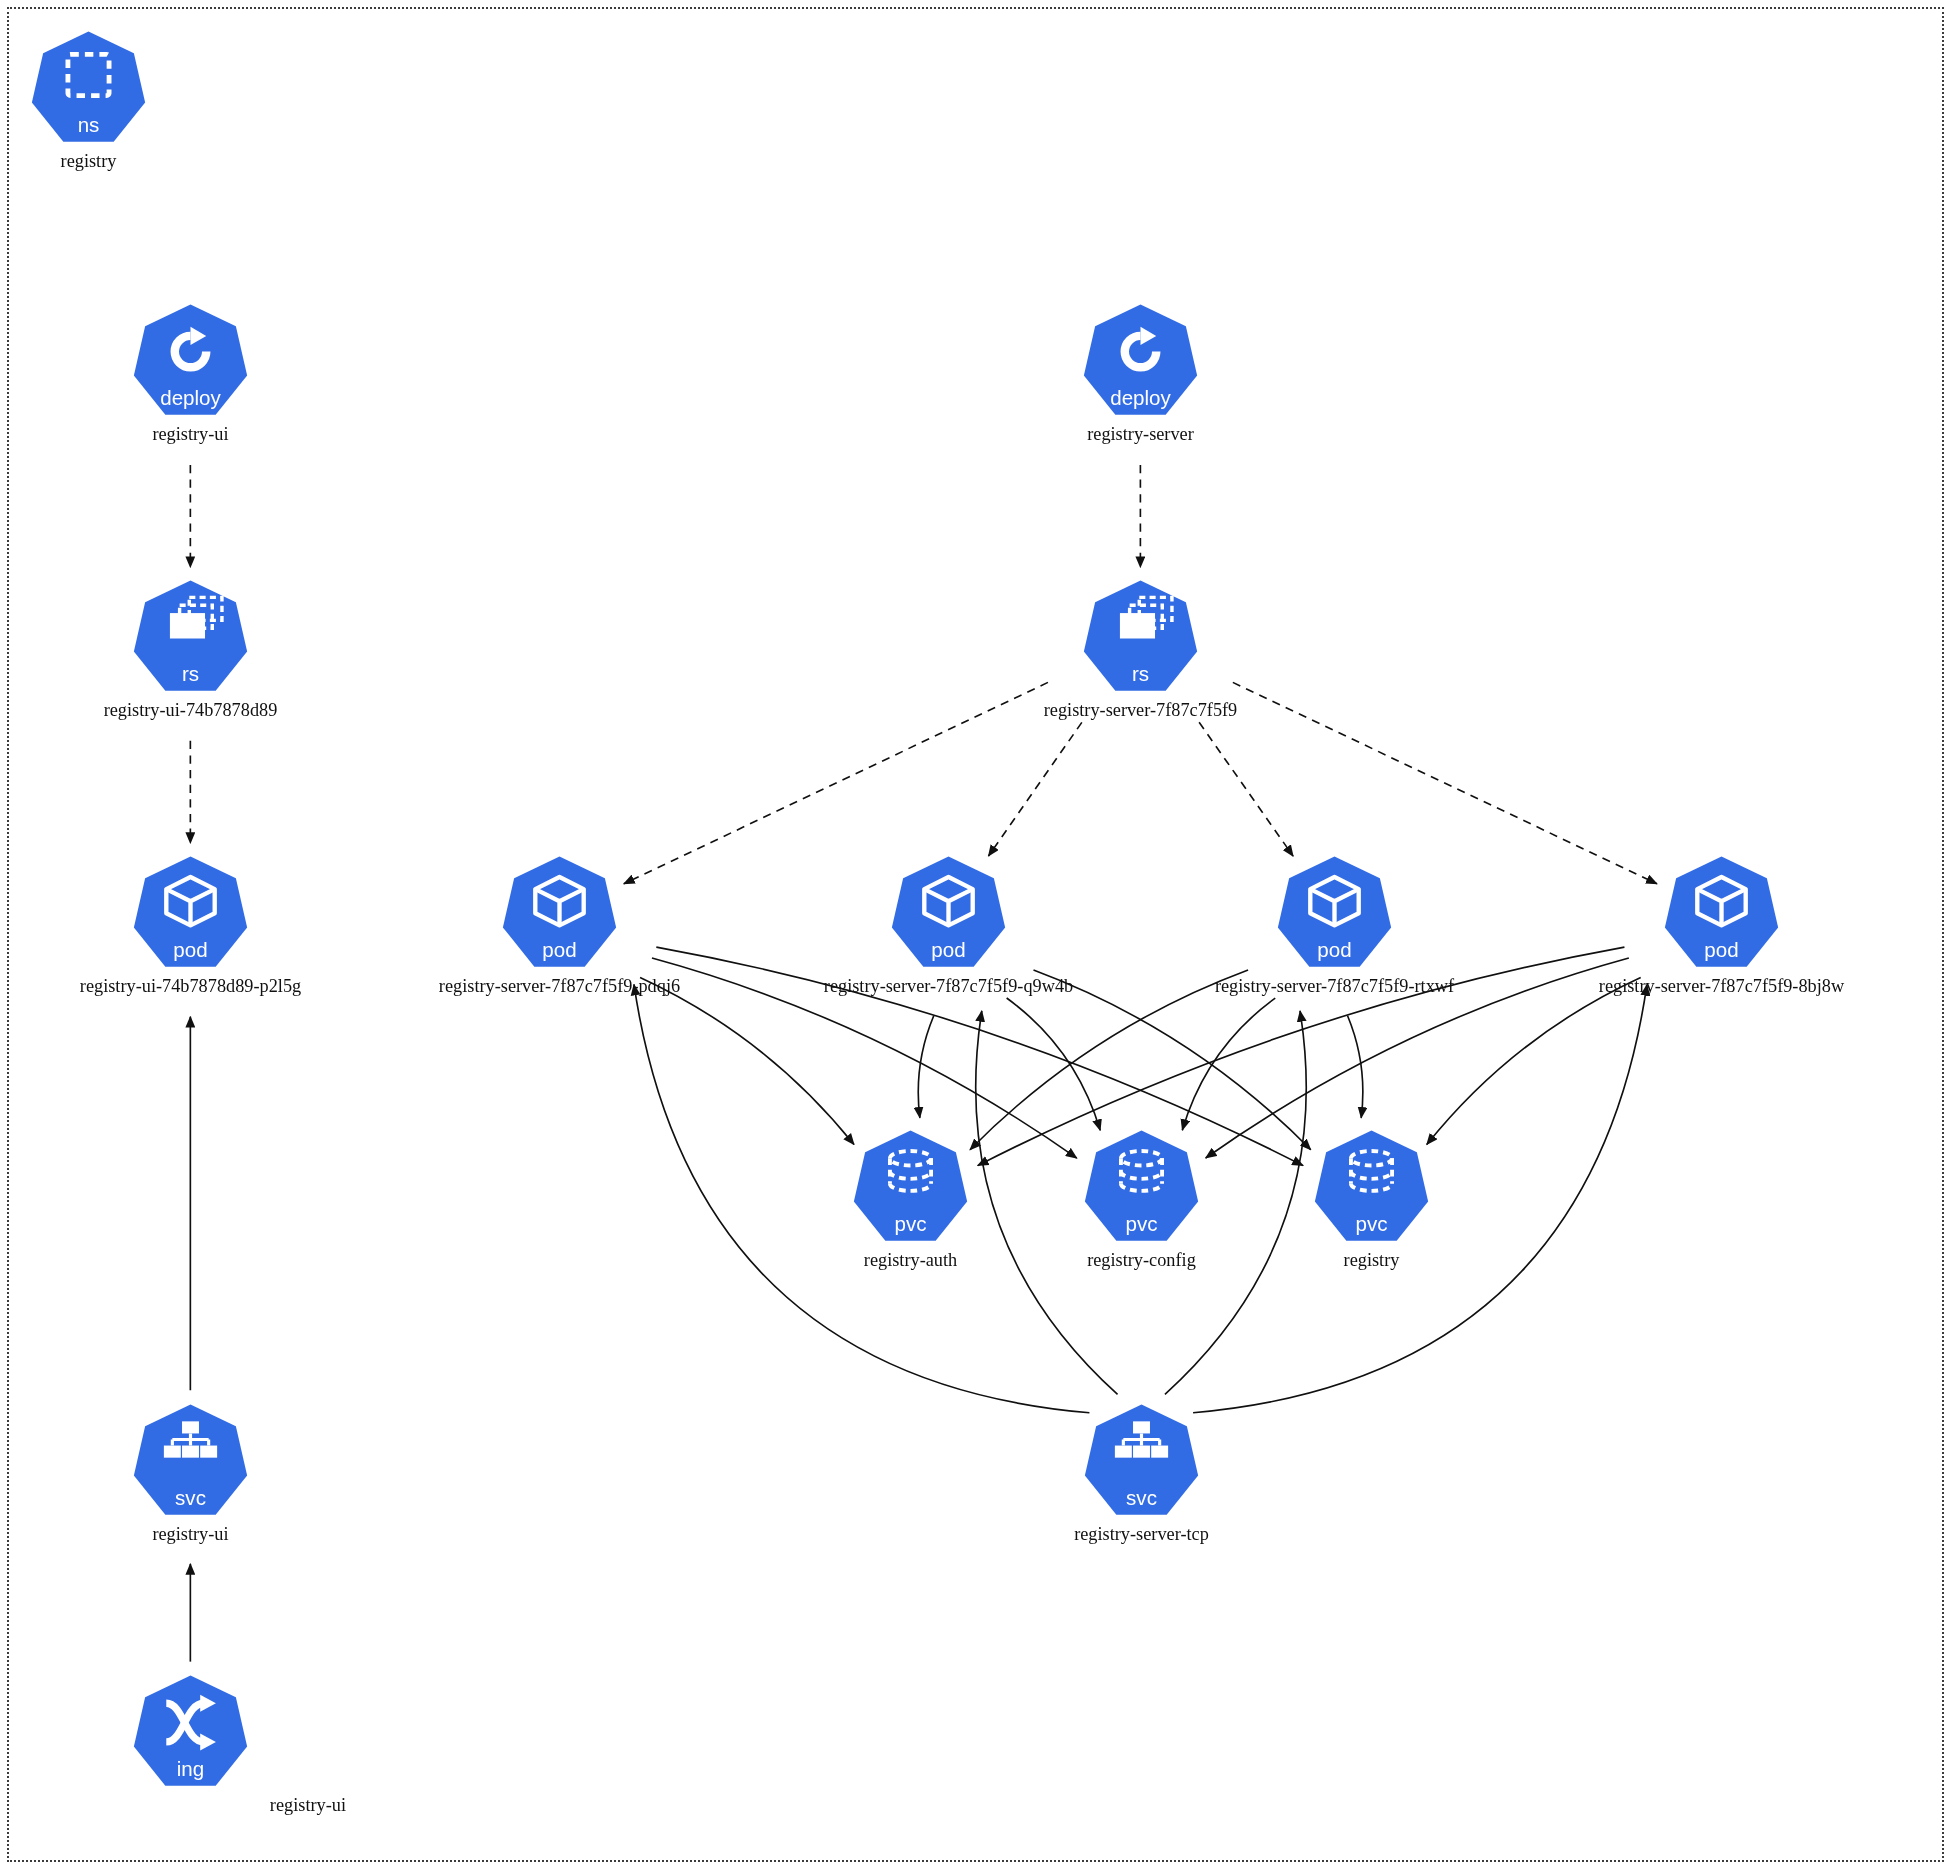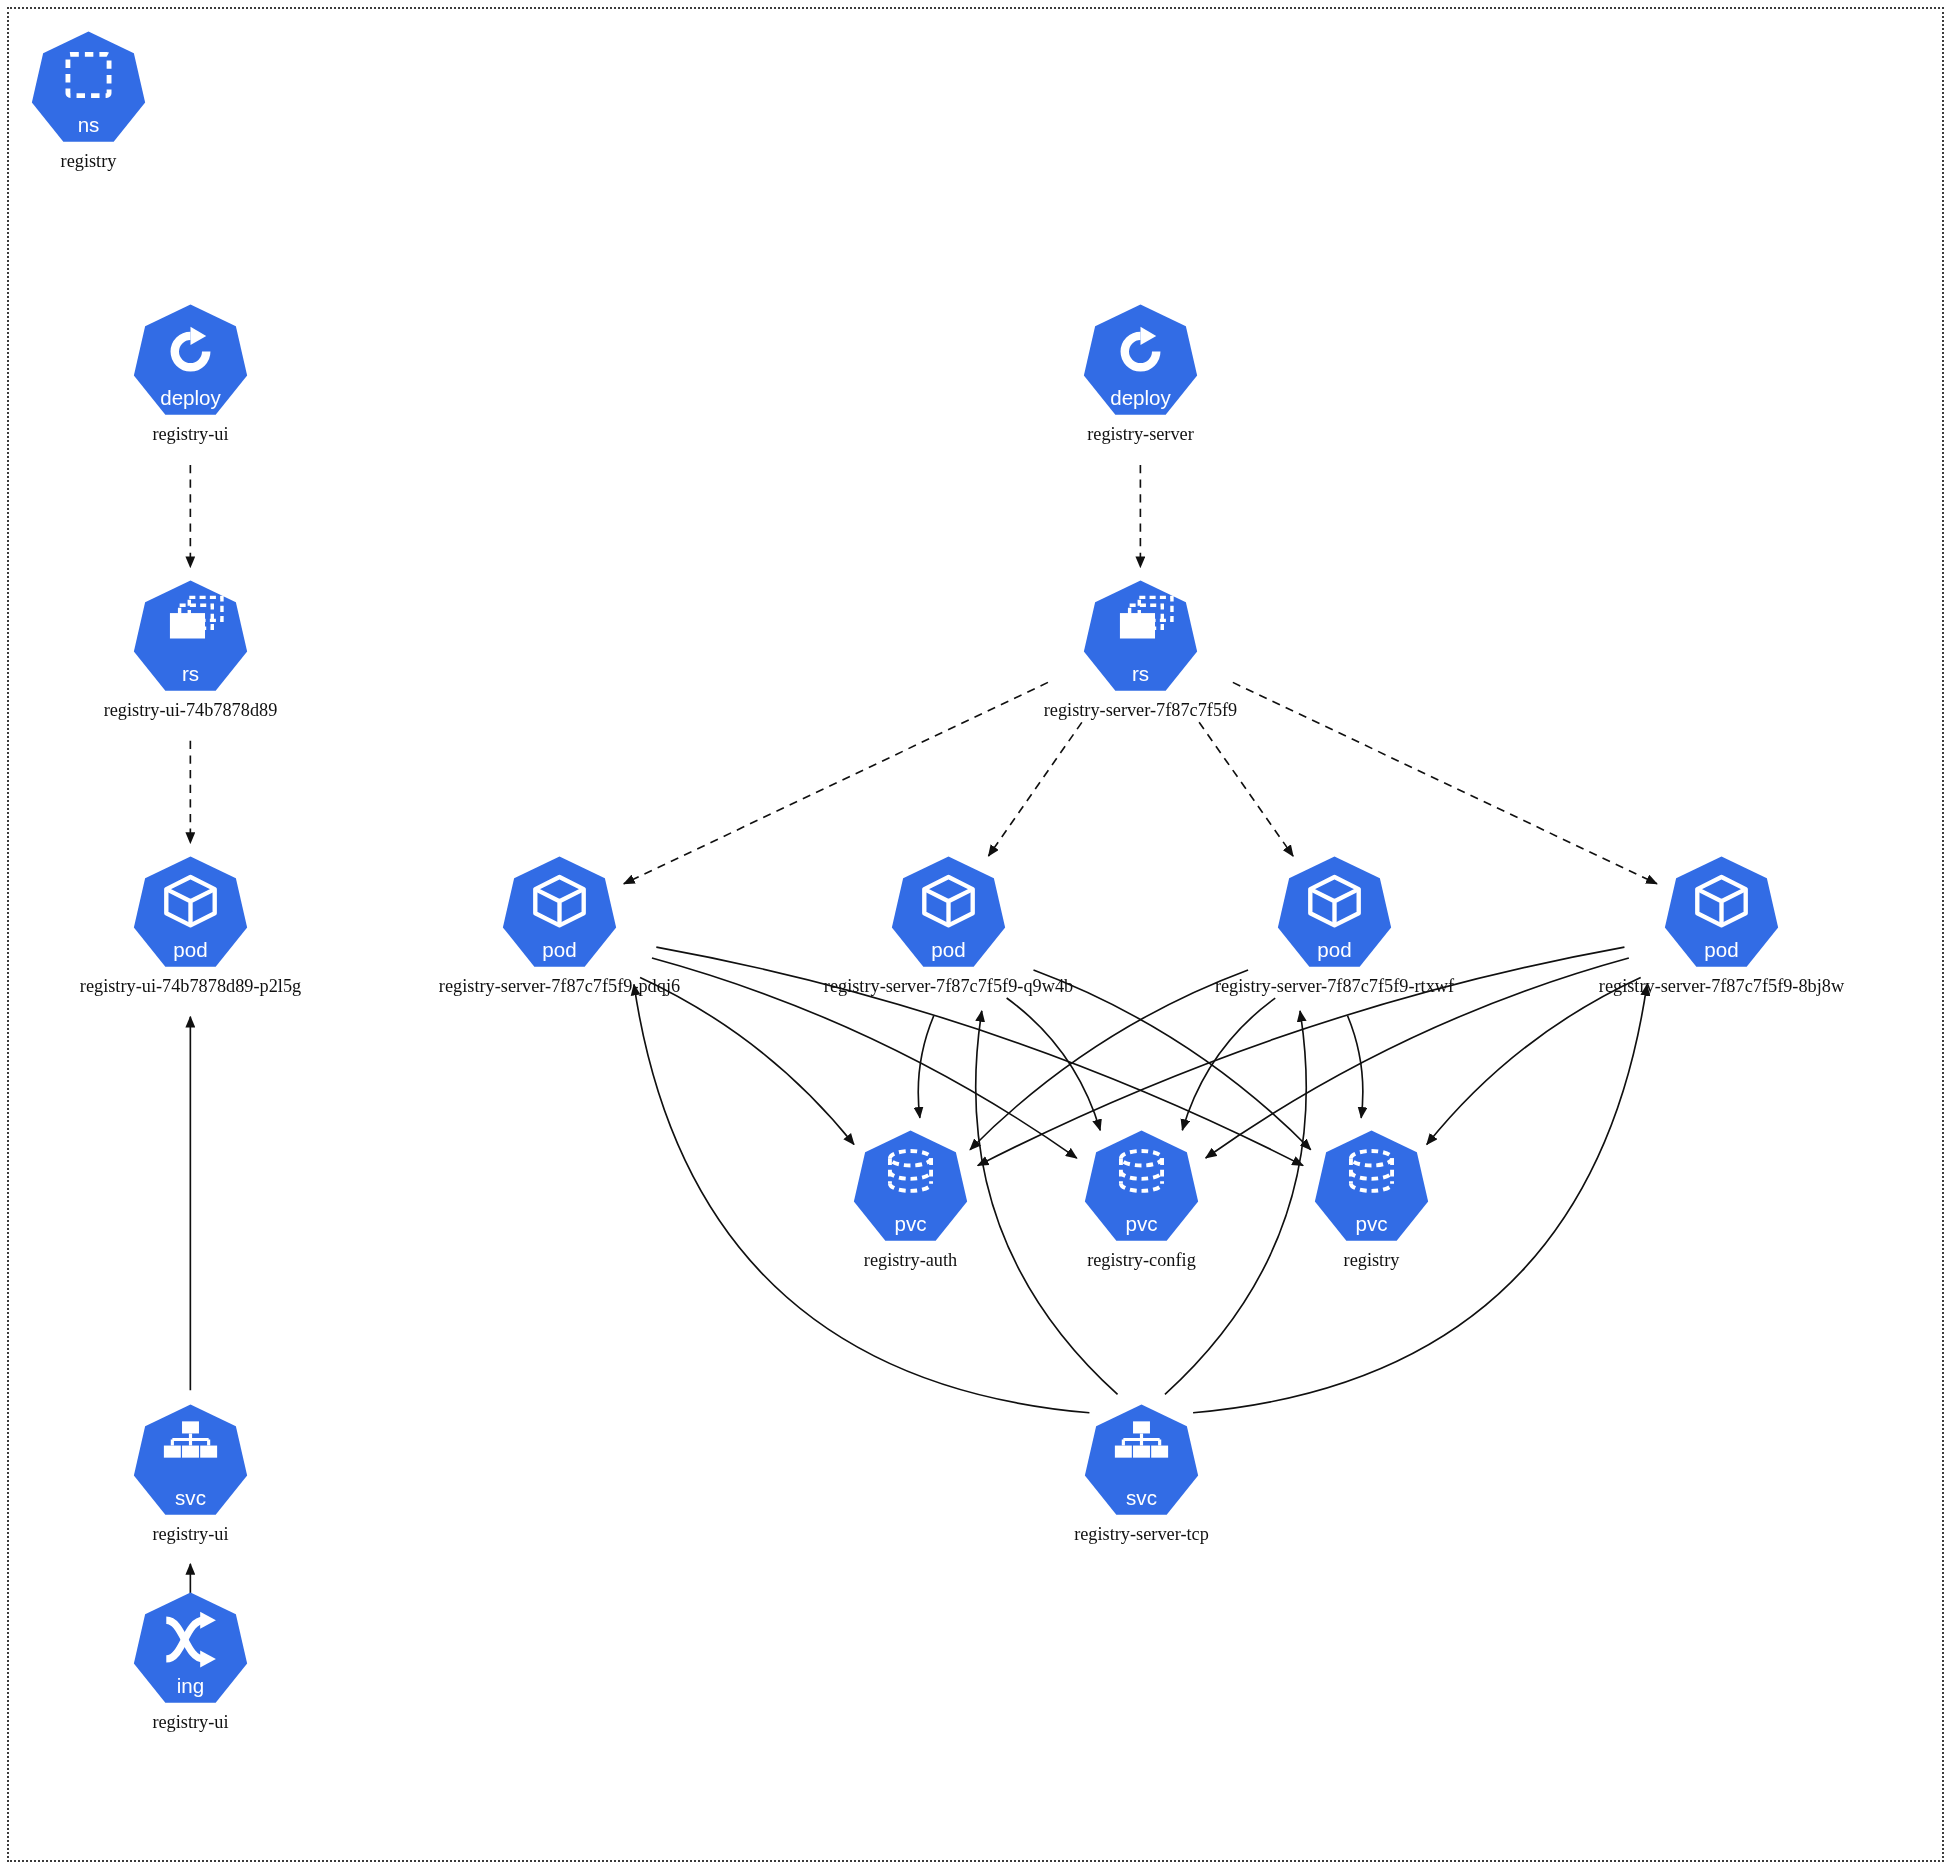--- a/index.html
+++ b/index.html
@@ -247,21 +247,21 @@
           <rect x="-7" y="-34" width="14" height="10" fill="#fff"></rect>
           <path d="M0,-24 L0,-19 M-15,-19 L15,-19 M-15,-19 L-15,-14 M0,-19 L0,-14 M15,-19 L15,-14" stroke="#fff" stroke-width="2.6" fill="none"></path>
           <rect x="-22" y="-14" width="14" height="10" fill="#fff"></rect>
           <rect x="-7" y="-14" width="14" height="10" fill="#fff"></rect>
           <rect x="8" y="-14" width="14" height="10" fill="#fff"></rect>
         </g>
         <text class="kind-text" x="0" y="35">svc</text>
       </svg>
       <div class="label">registry-server-tcp</div>
     </div>
-    <div class="node" style="left: 190px; top: 1590px;">
+    <div class="node" style="left: 190px; top: 1673px; text-align: right;">
       <svg class="icon" viewBox="-50 -50 100 100">
         <polygon points="0,-48 37.5,-29.9 46.8,10.7 20.8,43.2 -20.8,43.2 -46.8,10.7 -37.5,-29.9" fill="#326ce5"></polygon>
         <g>
           <path d="M-20,7 C-6,7 -4,-25 11,-25" fill="none" stroke="#fff" stroke-width="6"></path>
           <path d="M-20,-25 C-6,-25 -4,7 11,7" fill="none" stroke="#fff" stroke-width="6"></path>
           <polygon points="8,-32 8,-18 21,-25" fill="#fff"></polygon>
           <polygon points="8,0 8,14 21,7" fill="#fff"></polygon>
         </g>
         <text class="kind-text" x="0" y="35">ing</text>
       </svg>

